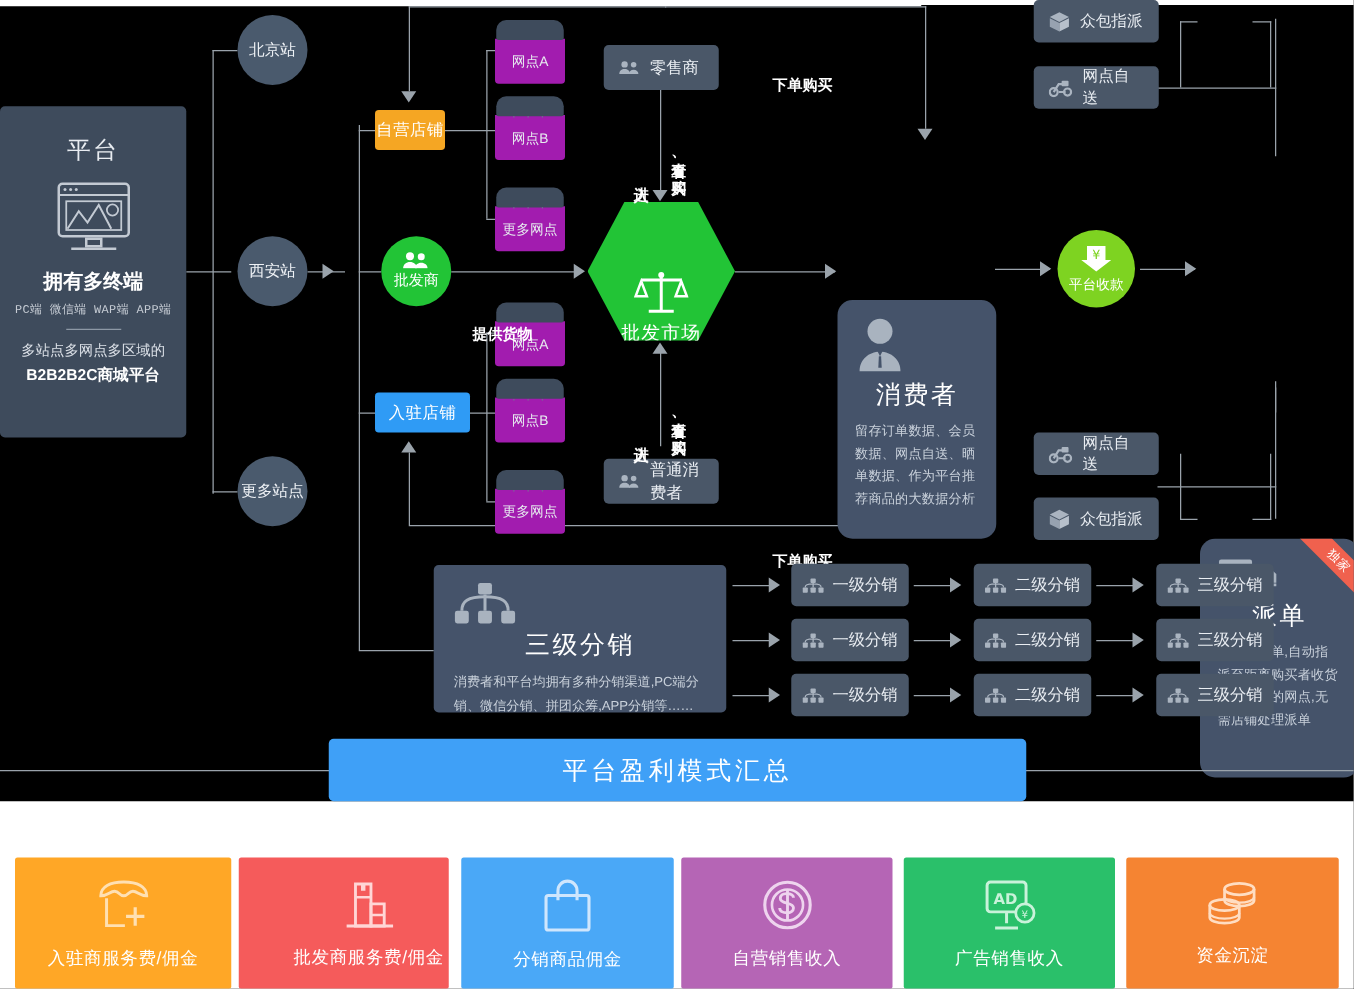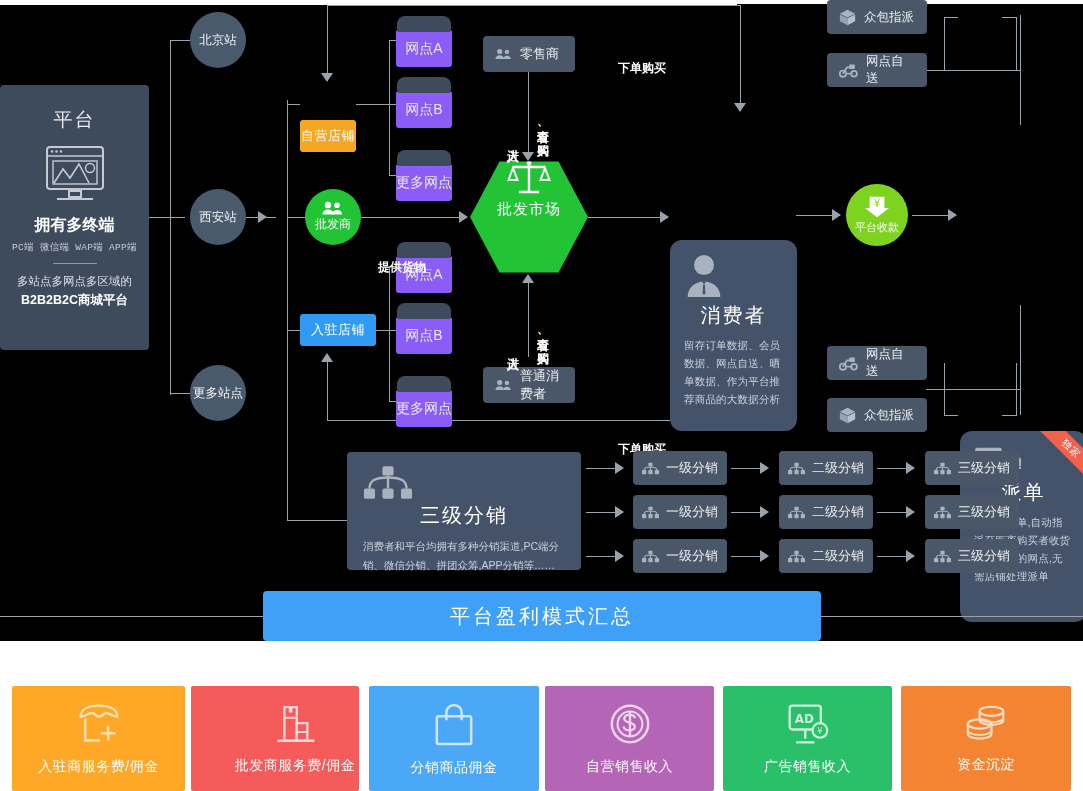--- a/index.html
+++ b/index.html
@@ -45,35 +45,35 @@
   
   .tag{height:32px;border-radius:3px;display:flex;align-items:center;justify-content:center;
        color:#fff;font-size:13px;letter-spacing:.5px;}
   .tag.orange{background:#f5a623;}
   .tag.blue{background:#2f9bf5;}
 
   
   .outlet{width:56px;height:52px;}
   .outlet .roof{height:16px;background:#3e4b5c;border-radius:8px 8px 2px 2px;
     margin:0 1px;position:relative;}
-  .outlet .body{height:36px;background:#8b5cf6;border-radius:0 0 3px 3px;color:#e6eaef;
-    font-size:14px;display:flex;align-items:center;justify-content:center;margin-top:-1px;}
+  .outlet .body{height:36px;background:#a21caf;border-radius:0 0 3px 3px;color:#e6eaef;
+    font-size:11px;display:flex;align-items:center;justify-content:center;margin-top:-1px;}
   .outlet .dots{position:absolute;left:0;right:0;bottom:-3px;text-align:center;
     color:#6f7d8e;font-size:9px;letter-spacing:3px;line-height:6px;}
 
   
   .greencircle{width:56px;height:56px;border-radius:50%;background:#22c436;color:#fff;
     display:flex;flex-direction:column;align-items:center;justify-content:center;}
   .greencircle .lab{font-size:12px;margin-top:1px;}
 
   
   .hex{width:118px;height:118px;position:relative;}
   .hexshape{position:absolute;inset:0;background:#22c436;
     clip-path:polygon(25% 3%,75% 3%,100% 50%,75% 97%,25% 97%,0 50%);
-    display:flex;flex-direction:column;align-items:center;justify-content:flex-start;color:#fff;}
+    display:flex;flex-direction:column;align-items:center;justify-content:flex-end;color:#fff;}
   .hexshape .lab{font-size:15px;margin-top:4px;letter-spacing:1px;}
 
   
   .pill{height:36px;background:#4a5768;border-radius:4px;display:flex;align-items:center;
     gap:8px;padding:0 12px;color:#e9edf2;font-size:13px;}
   .pill.small{height:34px;font-size:12.5px;}
 
   
   .bigcard{background:#45536a;border-radius:12px;color:#fff;text-align:center;padding:14px 14px 0;position:relative;overflow:hidden;}
   .bigcard .ttl{font-size:20px;letter-spacing:2px;margin-top:4px;}
@@ -218,21 +218,21 @@
   <div class="n station" style="left:190px;top:12px;">
     <span>北京站</span>
   </div>
   <div class="n station" style="left:190px;top:189px;">
     <span>西安站</span>
   </div>
   <div class="n station" style="left:190px;top:365px;">
     <span>更多站点</span>
   </div>
 
-  <div class="n tag orange" style="left:300px;top:88px;width:56px;margin-top:32px;">
+  <div class="n tag orange" style="left:300px;top:88px;width:56px;">
     <span>自营店铺</span>
   </div>
   <div class="n tag blue" style="left:300px;top:314px;width:76px;">
     <span>入驻店铺</span>
   </div>
 
   <div class="n outlet" style="left:396px;top:16px;">
     <div class="roof"></div>
     <div class="body">网点A</div>
   </div>

